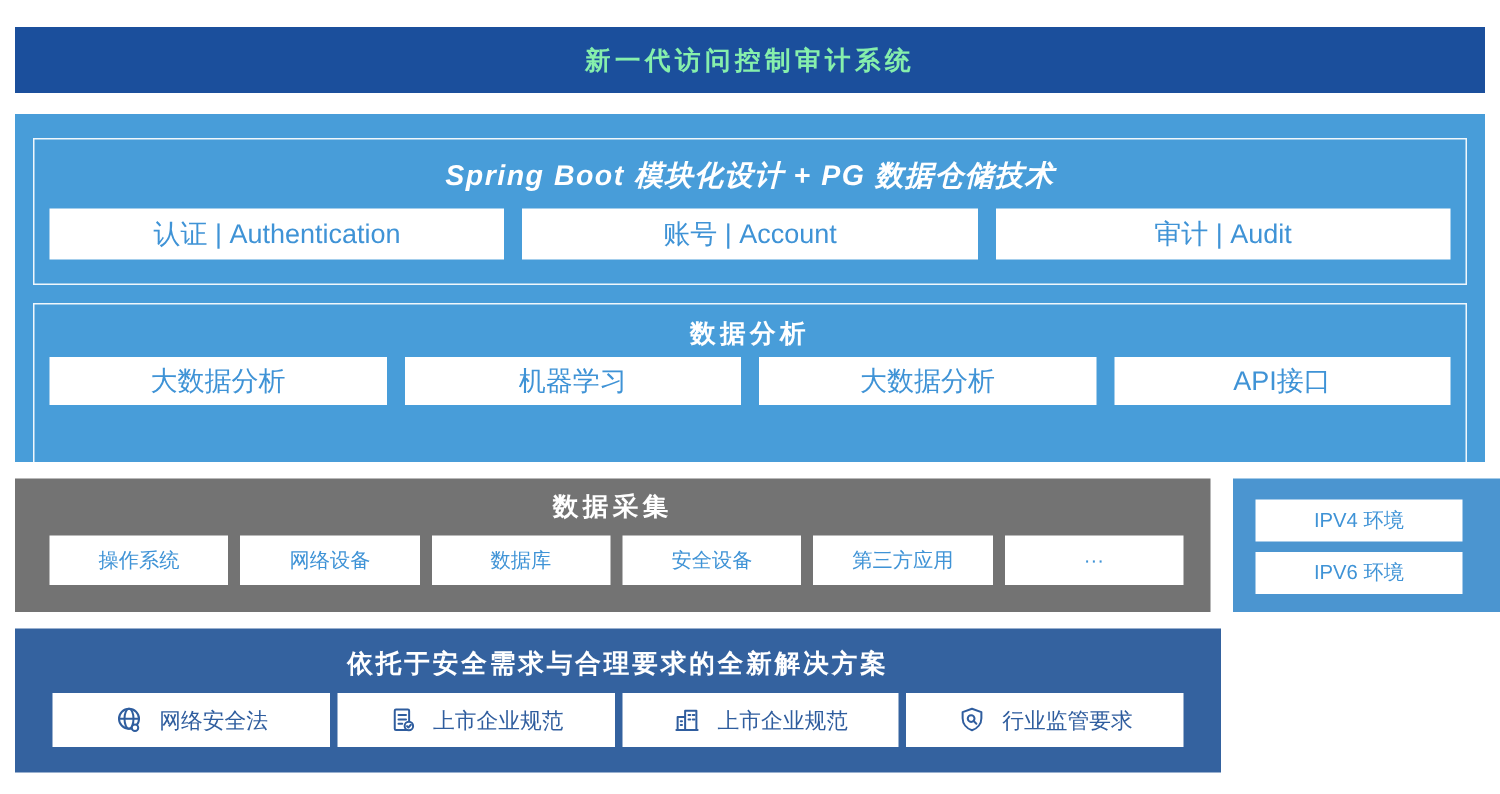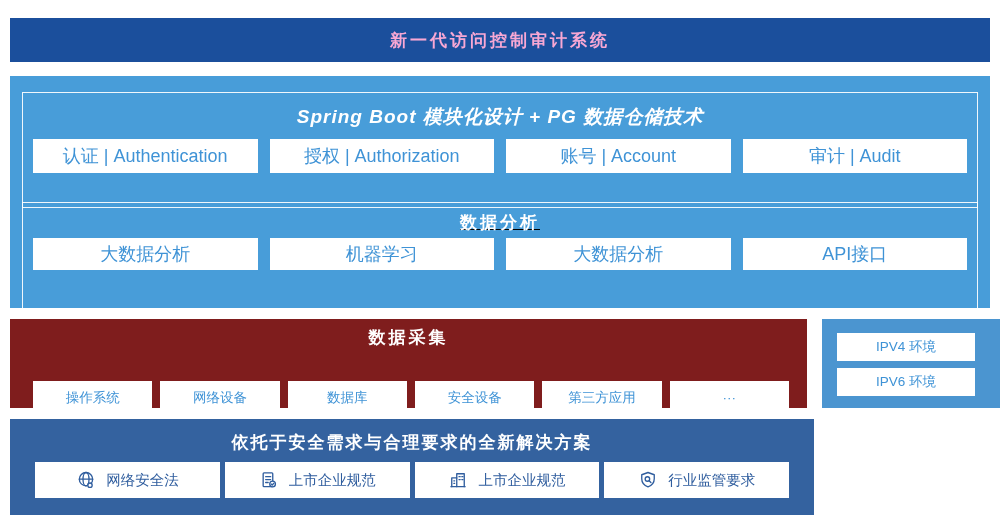--- a/index.html
+++ b/index.html
@@ -2,41 +2,41 @@
 <html><head>
 <meta charset="utf-8">
 <style>
   html,body { margin:0; padding:0; background:#ffffff; }
   body { font-family:"Liberation Sans","DejaVu Sans",sans-serif; }
   .canvas { position:relative; width:1000px; height:529px; background:#ffffff; overflow:hidden; }
 
   
   .top-bar { position:absolute; left:10px; top:18px; width:980px; height:44px;
              background:#1b4f9c; display:flex; align-items:center; justify-content:center; }
-  .top-bar .t { color:#f9a8d4; font-weight:bold; font-size:17px; letter-spacing:3px; }
+  .top-bar .t { color:#86efac; font-weight:bold; font-size:17px; letter-spacing:3px; }
 
   
   .platform { position:absolute; left:10px; top:76px; width:980px; height:232px; background:#489dd9; }
   .sub-box { position:absolute; left:12px; right:12px; border:1px solid rgba(255,255,255,0.92); box-sizing:border-box; }
-  .sub-spring { top:16px; height:116px; }
-  .sub-analysis { top:126px; height:108px;text-decoration:underline; }
+  .sub-spring { top:16px; height:98px; }
+  .sub-analysis { top:126px; height:108px; }
   .sub-title { text-align:center; color:#ffffff; font-weight:bold; }
   .spring-title { font-size:19px; font-style:italic; padding-top:11px; letter-spacing:1px; }
   .analysis-title { font-size:17px; padding-top:8px; letter-spacing:3px; }
   .module-row { position:absolute; left:10px; right:10px; display:flex; gap:12px; }
   .row-spring { top:46px; height:34px; }
   .row-analysis { top:35px; height:32px; }
   .module { flex:1; background:#ffffff; display:flex; align-items:center; justify-content:center;
             color:#3f93d6; font-size:18px; }
 
   
-  .collection { position:absolute; left:10px; top:319px; width:797px; height:89px; background:#7f1d1d; }
+  .collection { position:absolute; left:10px; top:319px; width:797px; height:89px; background:#737373; }
   .collection-title { text-align:center; color:#ffffff; font-weight:bold; font-size:17px;
                       letter-spacing:3px; padding-top:7px; }
-  .collection-row { position:absolute; left:23px; right:18px; top:38px; height:33px; display:flex; gap:8px;margin-top:24px; }
+  .collection-row { position:absolute; left:23px; right:18px; top:38px; height:33px; display:flex; gap:8px; }
   .collection .module { font-size:13.5px; }
 
   
   .env { position:absolute; left:822px; top:319px; width:184px; height:89px; background:#4b95d0; }
   .env-box { position:absolute; left:15px; width:138px; height:28px; background:#ffffff;
              display:flex; align-items:center; justify-content:center; color:#3f93d6; font-size:13.5px; }
   .env-box.v4 { top:14px; }
   .env-box.v6 { top:49px; }
 
   
@@ -56,21 +56,20 @@
   <div class="top-bar">
     <span class="t">新一代访问控制审计系统</span>
   </div>
 
   <div class="platform">
 
     <div class="sub-box sub-spring">
       <div class="sub-title spring-title">Spring Boot 模块化设计 + PG 数据仓储技术</div>
       <div class="module-row row-spring">
         <div class="module">认证 | Authentication</div>
-        <div class="module">授权 | Authorization</div>
         <div class="module">账号 | Account</div>
         <div class="module">审计 | Audit</div>
       </div>
     </div>
 
     <div class="sub-box sub-analysis">
       <div class="sub-title analysis-title">数据分析</div>
       <div class="module-row row-analysis">
         <div class="module">大数据分析</div>
         <div class="module">机器学习</div>

